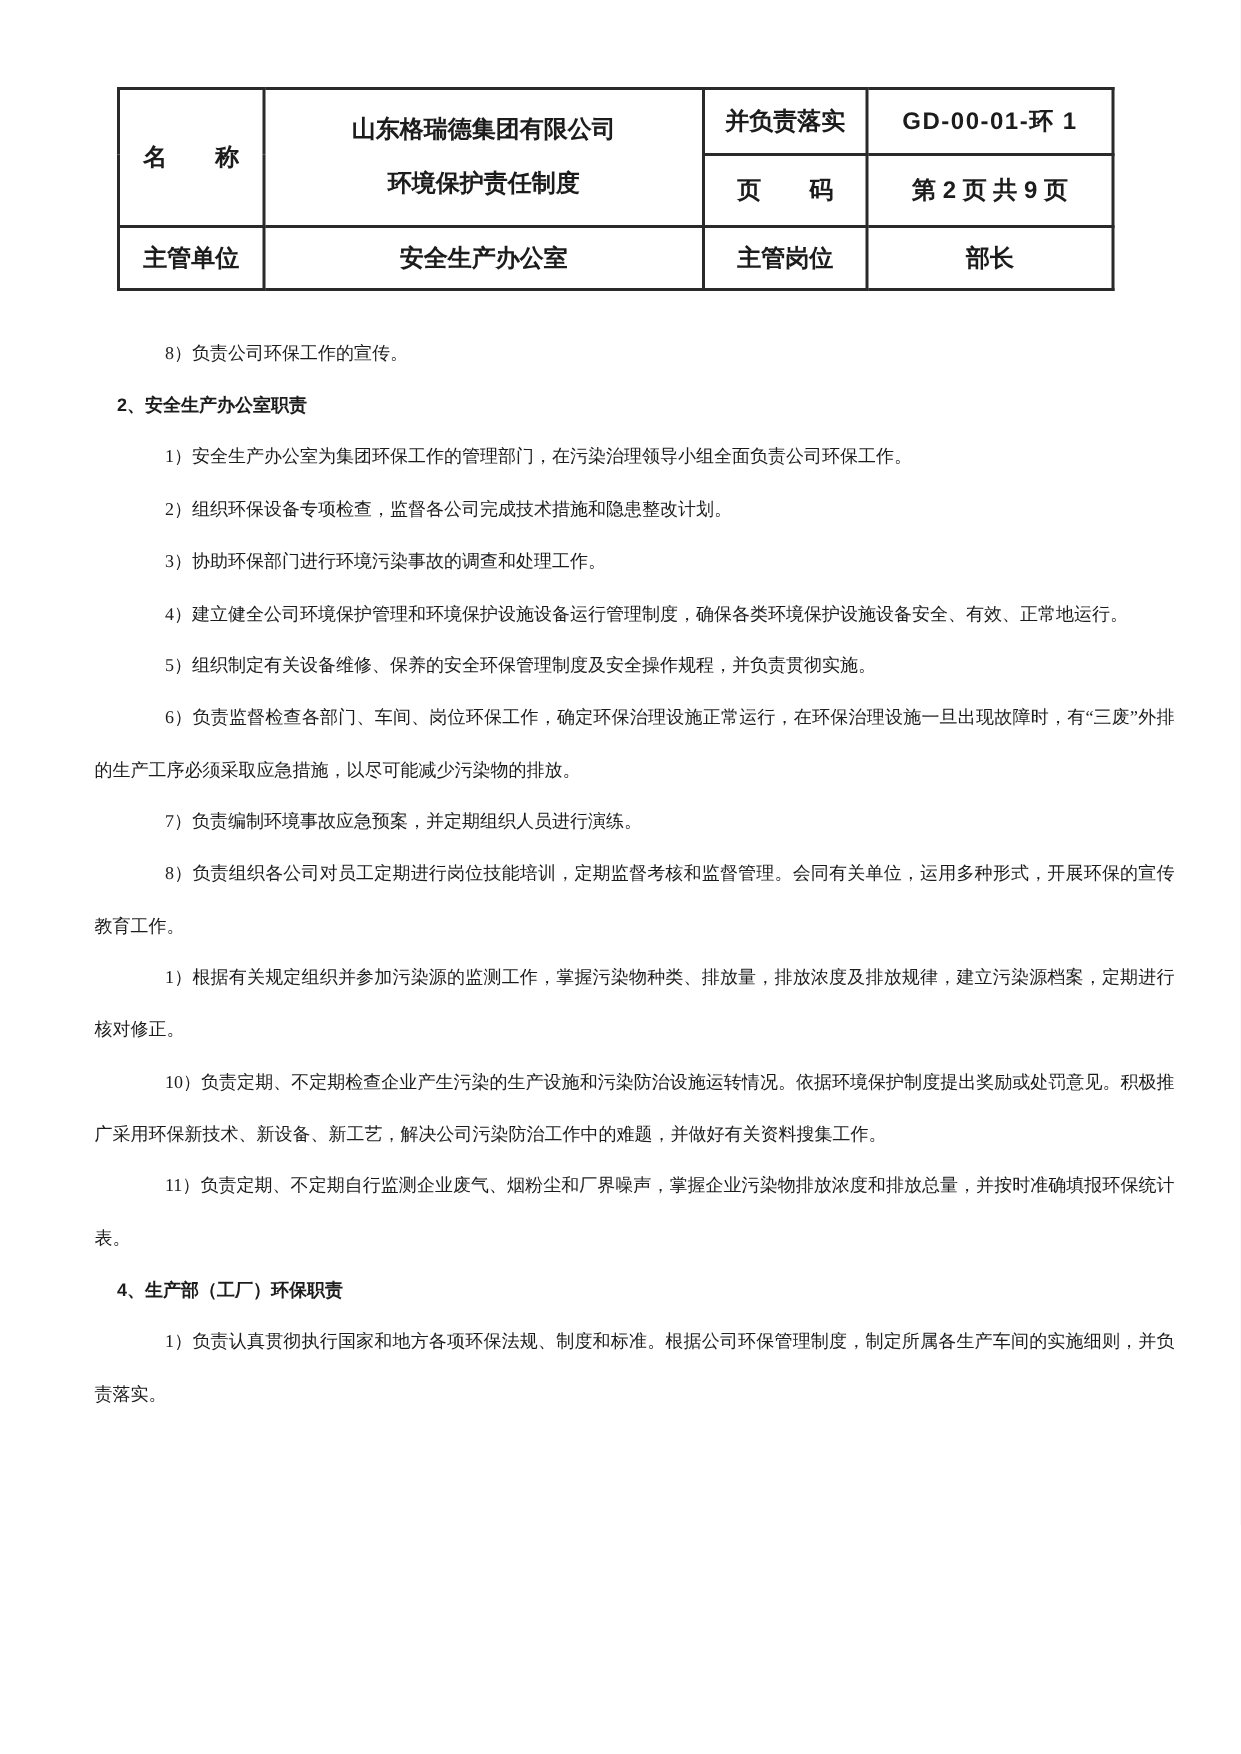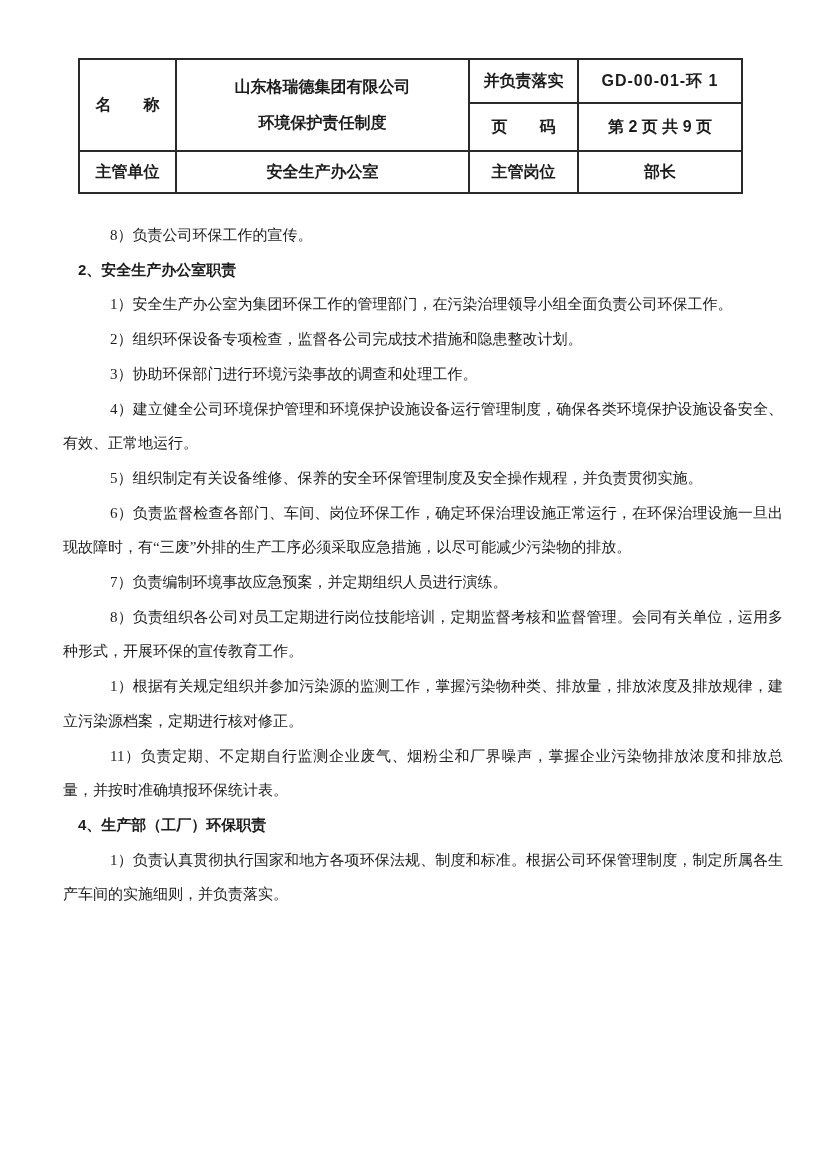--- a/index.html
+++ b/index.html
@@ -55,21 +55,21 @@
     letter-spacing: 1px;
     font-family: "Liberation Sans", sans-serif;
   }
 
   
   .doc-body {
     position: absolute;
     left: 63px;
     top: 218px;
     width: 720px;
-    font-size: 15px;
+    font-size: 12px;
     line-height: 34.7px;
     text-align: justify;
   }
   .doc-body p { margin: 0; }
   .doc-body p.item { text-indent: 47px; }
   .doc-body p.heading {
     text-indent: 15px;
     font-weight: bold;
     font-family: "Liberation Sans", sans-serif;
   }
@@ -108,18 +108,19 @@
       <p class="heading">2、安全生产办公室职责</p>
       <p class="item">1）安全生产办公室为集团环保工作的管理部门，在污染治理领导小组全面负责公司环保工作。</p>
       <p class="item">2）组织环保设备专项检查，监督各公司完成技术措施和隐患整改计划。</p>
       <p class="item">3）协助环保部门进行环境污染事故的调查和处理工作。</p>
       <p class="item">4）建立健全公司环境保护管理和环境保护设施设备运行管理制度，确保各类环境保护设施设备安全、有效、正常地运行。</p>
       <p class="item">5）组织制定有关设备维修、保养的安全环保管理制度及安全操作规程，并负责贯彻实施。</p>
       <p class="item">6）负责监督检查各部门、车间、岗位环保工作，确定环保治理设施正常运行，在环保治理设施一旦出现故障时，有“三废”外排的生产工序必须采取应急措施，以尽可能减少污染物的排放。</p>
       <p class="item">7）负责编制环境事故应急预案，并定期组织人员进行演练。</p>
       <p class="item">8）负责组织各公司对员工定期进行岗位技能培训，定期监督考核和监督管理。会同有关单位，运用多种形式，开展环保的宣传教育工作。</p>
       <p class="item">1）根据有关规定组织并参加污染源的监测工作，掌握污染物种类、排放量，排放浓度及排放规律，建立污染源档案，定期进行核对修正。</p>
+      <p class="item">10）负责定期、不定期检查企业产生污染的生产设施和污染防治设施运转情况。依据环境保护制度提出奖励或处罚意见。积极推广采用环保新技术、新设备、新工艺，解决公司污染防治工作中的难题，并做好有关资料搜集工作。</p>
       <p class="item">11）负责定期、不定期自行监测企业废气、烟粉尘和厂界噪声，掌握企业污染物排放浓度和排放总量，并按时准确填报环保统计表。</p>
       <p class="heading">4、生产部（工厂）环保职责</p>
       <p class="item">1）负责认真贯彻执行国家和地方各项环保法规、制度和标准。根据公司环保管理制度，制定所属各生产车间的实施细则，并负责落实。</p>
     </div>
 
 </div>
 
 </body></html>

